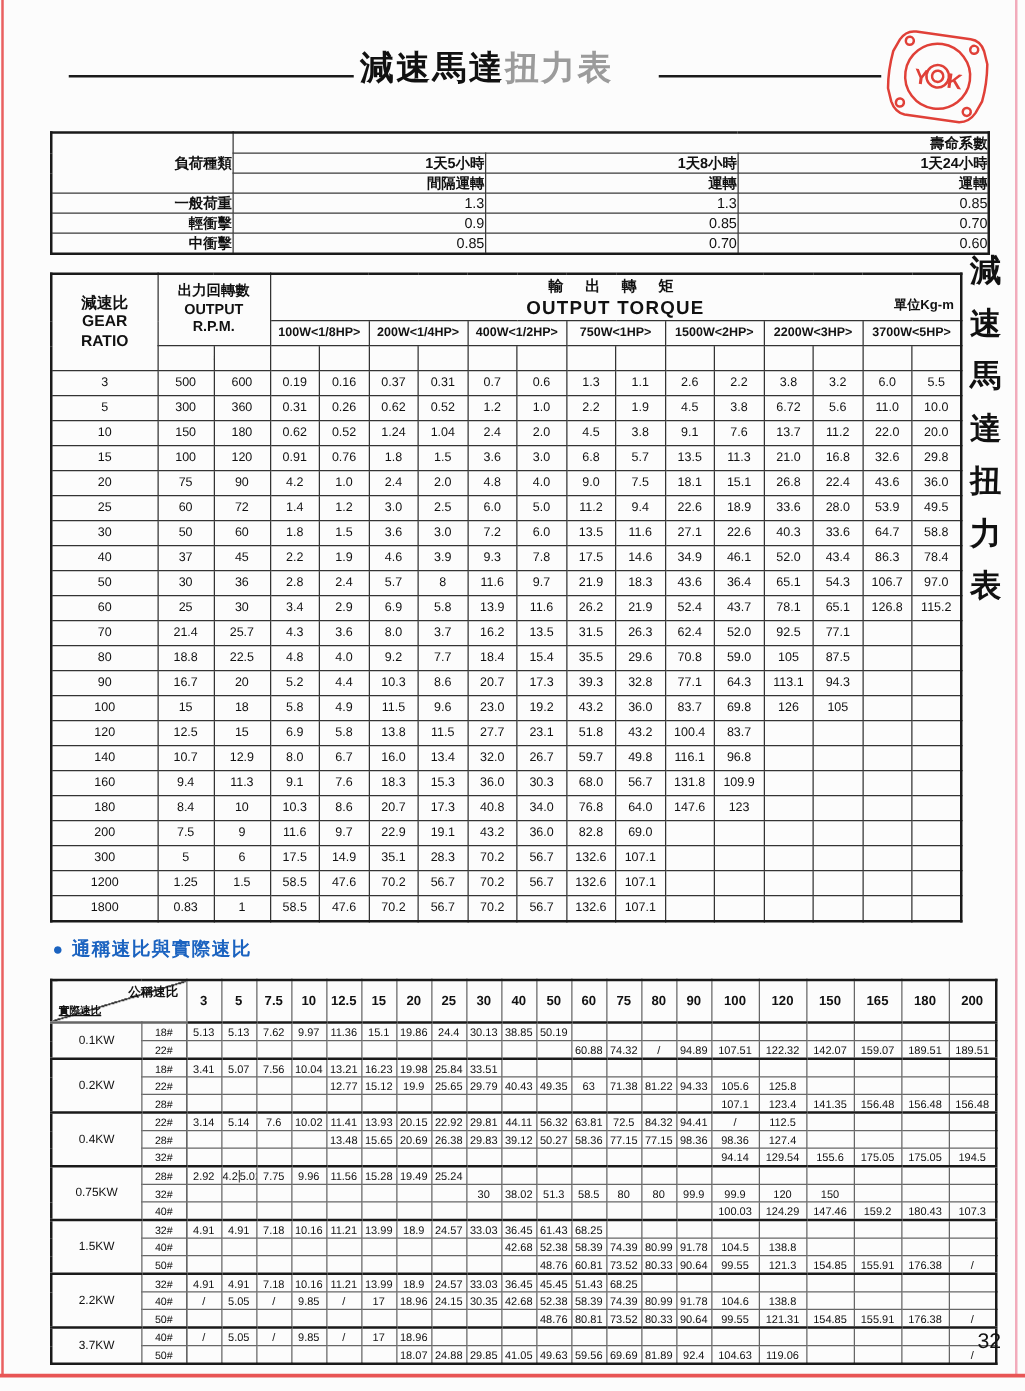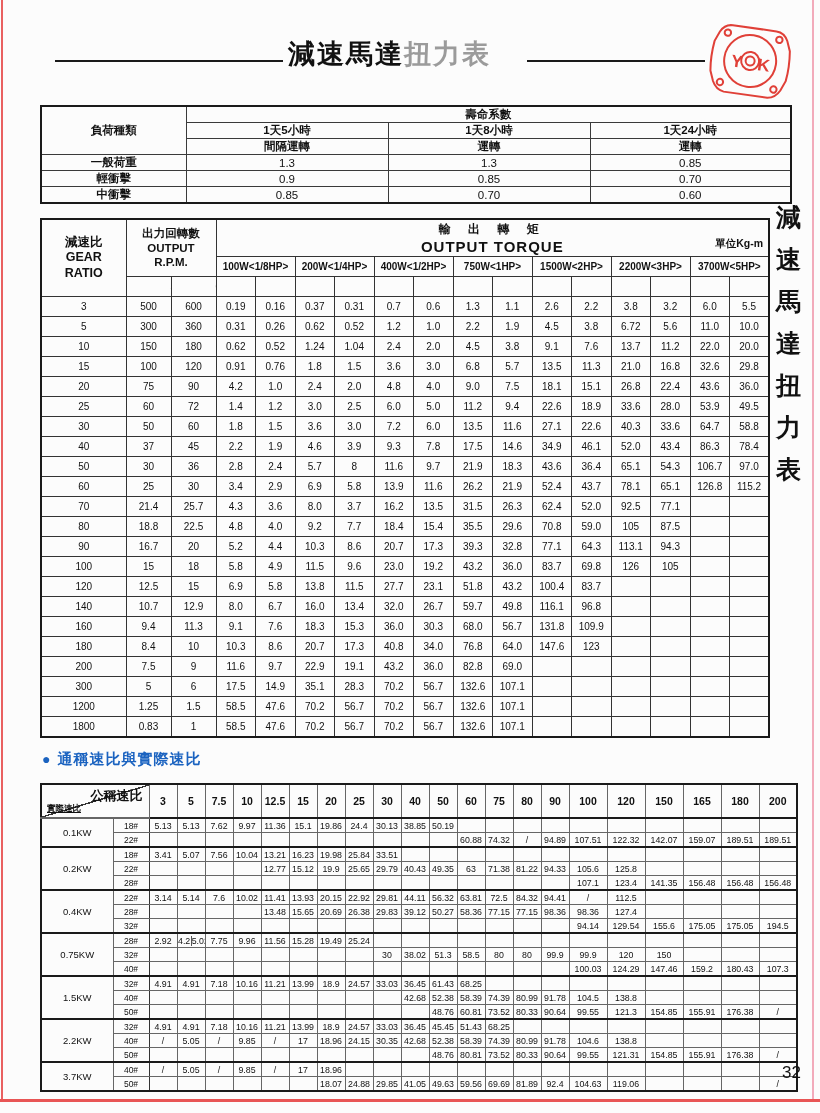--- a/index.html
+++ b/index.html
@@ -18,21 +18,21 @@
   .page-title{position:absolute;left:288px;top:0;font-size:27px;font-weight:bold;letter-spacing:2px;white-space:nowrap;}
   .title-gray{color:#9b9b9b;}
   .logo{position:absolute;left:706px;top:22px;width:88px;height:80px;}
 
   
   table{border-collapse:collapse;table-layout:fixed;}
   td{border:1px solid #3a3a3a;text-align:center;vertical-align:middle;overflow:hidden;white-space:nowrap;padding:0;}
 
   
   .life-table{position:absolute;left:40px;top:105px;width:750px;border:2px solid #1a1a1a;}
-  .life-table td{font-size:11.5px;height:15px;}
+  .life-table td{font-size:11.5px;height:15px;text-align:right;}
   .life-table .lbl{font-weight:bold;}
 
   
   .torque-table{position:absolute;left:40px;top:218px;width:728px;border:2px solid #1a1a1a;}
   .torque-table td{font-size:10px;height:19px;border-color:#333;}
   .torque-table .ratio-head{font-size:12.5px;font-weight:bold;line-height:1.25;}
   .torque-table .rpm-head{font-size:11.5px;font-weight:bold;line-height:1.3;}
   .torque-table .torque-head{position:relative;height:36px;}
   .torque-head .t-cn{font-size:12px;font-weight:bold;letter-spacing:7px;}
   .torque-head .t-en{font-size:15px;letter-spacing:1px;font-weight:bold;}
@@ -47,21 +47,21 @@
 
   
   .ratio-table{position:absolute;left:40px;top:783px;width:756px;border:2px solid #1a1a1a;}
   .ratio-table td{font-size:8.8px;height:13px;border-color:#666;}
   .ratio-table .col-head{font-size:10.5px;font-weight:bold;height:32px;border-bottom:2px solid #1a1a1a;}
   .ratio-table .kw-cell{font-size:9.5px;}
   .ratio-table .frame-cell{font-size:8.5px;border-right:1px solid #333;}
   .ratio-table tr.group-start td{border-top:2px solid #1a1a1a;}
   .diag{position:relative;border-bottom:2px solid #1a1a1a;
         background:linear-gradient(to bottom right,transparent calc(50% - 0.7px),#333 calc(50% - 0.7px),#333 calc(50% + 0.7px),transparent calc(50% + 0.7px));}
-  .diag .d-top{position:absolute;right:6px;top:2px;font-size:13px;font-weight:bold;font-family:Liberation Serif, serif;}
+  .diag .d-top{position:absolute;right:6px;top:2px;font-size:10px;font-weight:bold;font-family:Liberation Serif, serif;}
   .diag .d-bottom{position:absolute;left:5px;bottom:2px;font-size:8.5px;font-weight:bold;text-decoration:underline;}
   td.split{padding:0;}
   td.split .sp{display:inline-block;width:49%;}
   td.split .sp:first-child{border-right:1px solid #555;}
 
   
   .side-label{position:absolute;left:776px;top:205px;display:flex;flex-direction:column;gap:17px;
               font-size:25px;font-weight:bold;line-height:1;}
   
   .page-number{position:absolute;left:782px;top:1063px;font-size:17px;}

